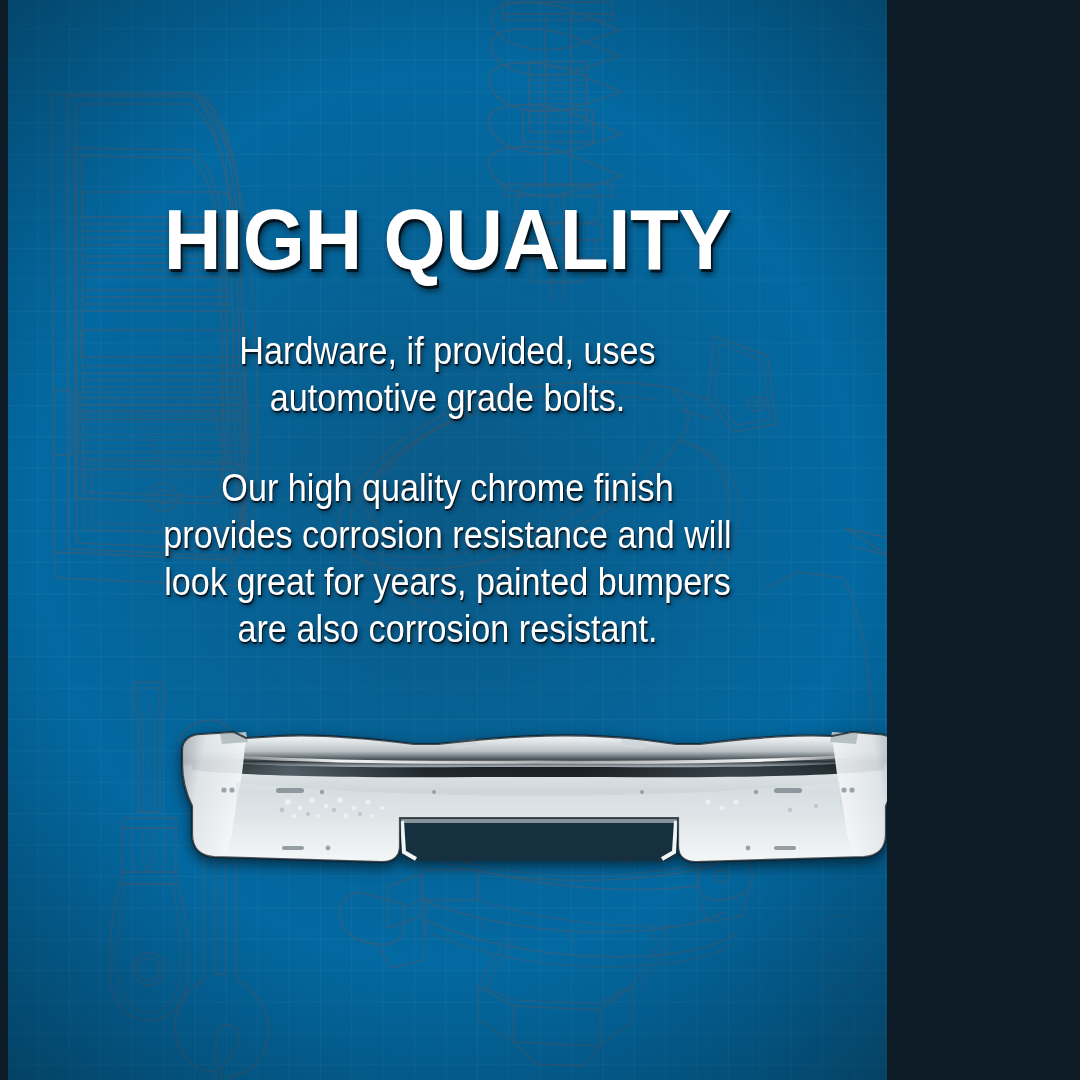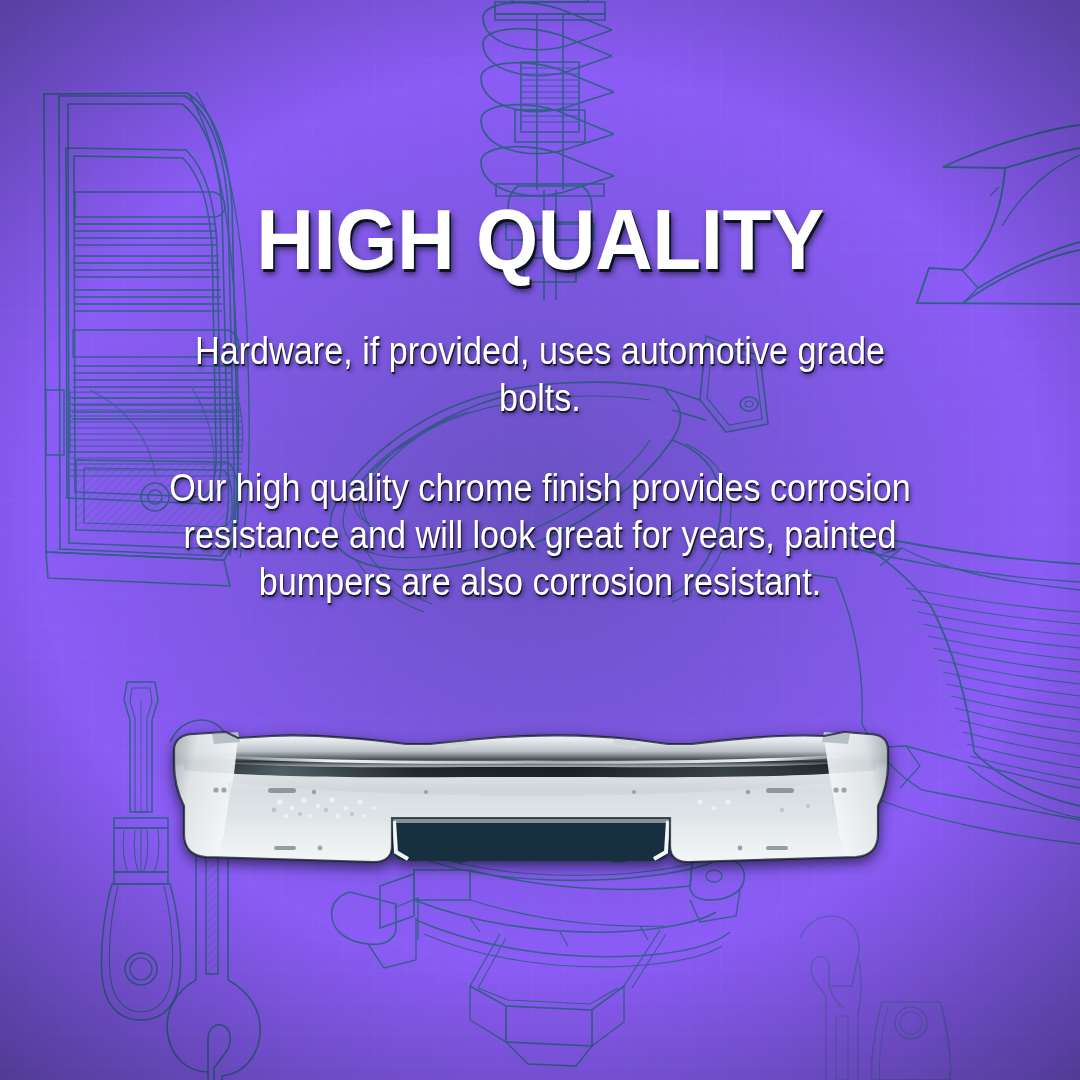--- a/index.html
+++ b/index.html
@@ -3,25 +3,26 @@
 <meta charset="utf-8">
 <title>High Quality Bumper Product Graphic</title>
 <style>
   html, body {
     margin: 0;
     padding: 0;
     background: #0d1b26;
   }
   #stage {
     position: relative;
-    width: 1080px;
+    width: 879px;
     height: 1080px;
     overflow: hidden;
-    background-color: #8b5cf6;
+    background-color: #0369a1;
     font-family: "Liberation Sans", sans-serif;
+    margin-left: 8px;
     -webkit-font-smoothing: antialiased;
   }
 
   
   .grid-layer {
     position: absolute;
     inset: 0;
     background-image:
       linear-gradient(to right, rgba(125,165,195,0.10) 1px, transparent 1px),
       linear-gradient(to bottom, rgba(125,165,195,0.10) 1px, transparent 1px);

